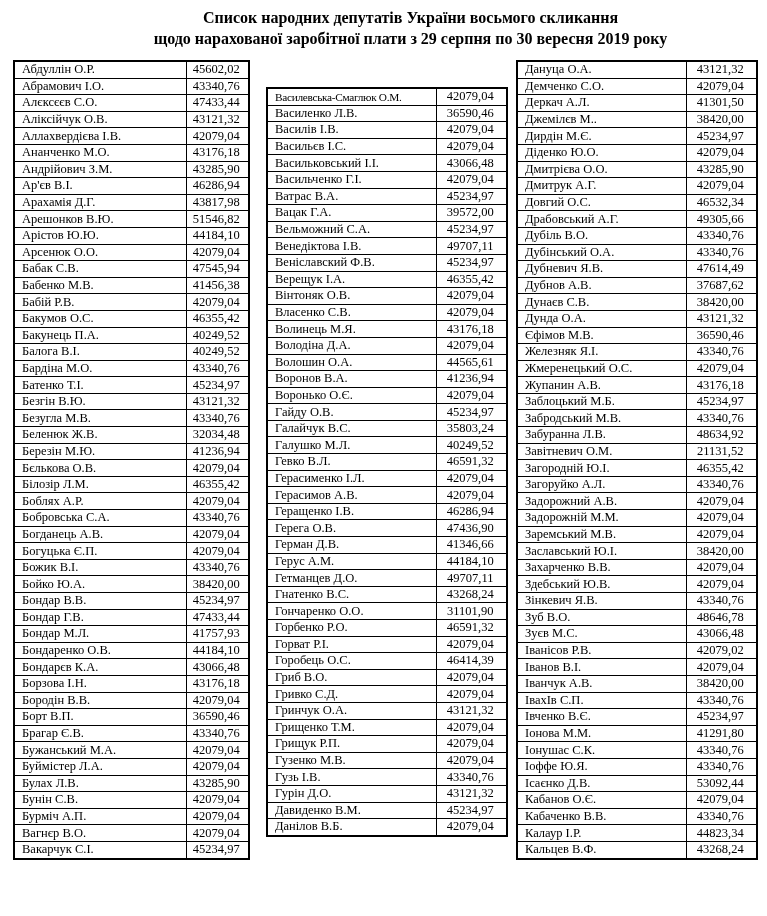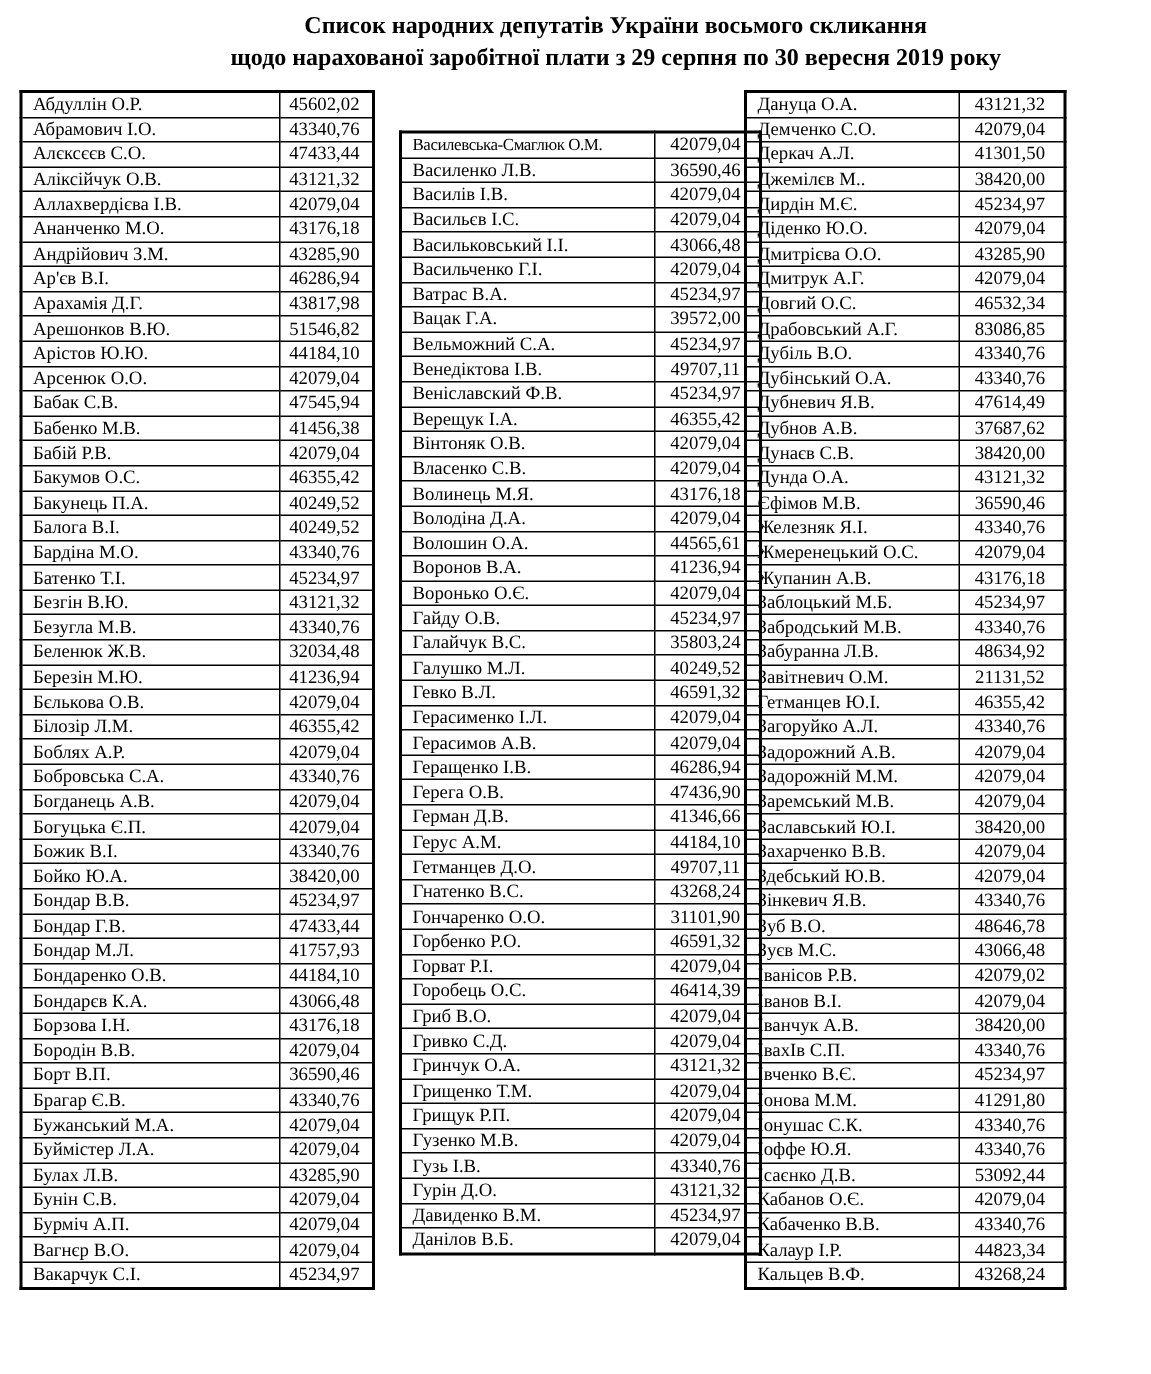--- a/index.html
+++ b/index.html
@@ -51,21 +51,21 @@
   td.val {
     text-align: center;
     padding-right: 2px;
   }
   td.name.condensed {
     font-size: 11.3px;
     letter-spacing: -0.3px;
   }
   #table-0 { left: 13px;  width: 237px; }
   #table-1 { left: 266px; width: 242px; margin-top: 27px; }
-  #table-2 { left: 496px; width: 215px; }
+  #table-2 { left: 516px; width: 242px; }
   #table-0 col.c-val { width: 63px; }
   #table-1 col.c-val { width: 71px; }
   #table-2 col.c-val { width: 71px; }
 </style>
 </head>
 <body>
 
 <div class="page">
   <div class="doc-title">
     <div>Список народних депутатів України восьмого скликання</div>
@@ -499,21 +499,21 @@
         <tr>
           <td class="name">Дмитрук А.Г.</td>
           <td class="val">42079,04</td>
         </tr>
         <tr>
           <td class="name">Довгий О.С.</td>
           <td class="val">46532,34</td>
         </tr>
         <tr>
           <td class="name">Драбовський А.Г.</td>
-          <td class="val">83086,85</td>
+          <td class="val">49305,66</td>
         </tr>
         <tr>
           <td class="name">Дубіль В.О.</td>
           <td class="val">43340,76</td>
         </tr>
         <tr>
           <td class="name">Дубінський О.А.</td>
           <td class="val">43340,76</td>
         </tr>
         <tr>
@@ -558,21 +558,21 @@
         </tr>
         <tr>
           <td class="name">Забуранна Л.В.</td>
           <td class="val">48634,92</td>
         </tr>
         <tr>
           <td class="name">Завітневич О.М.</td>
           <td class="val">21131,52</td>
         </tr>
         <tr>
-          <td class="name">Гетманцев Ю.І.</td>
+          <td class="name">Загородній Ю.І.</td>
           <td class="val">46355,42</td>
         </tr>
         <tr>
           <td class="name">Загоруйко А.Л.</td>
           <td class="val">43340,76</td>
         </tr>
         <tr>
           <td class="name">Задорожний А.В.</td>
           <td class="val">42079,04</td>
         </tr>

